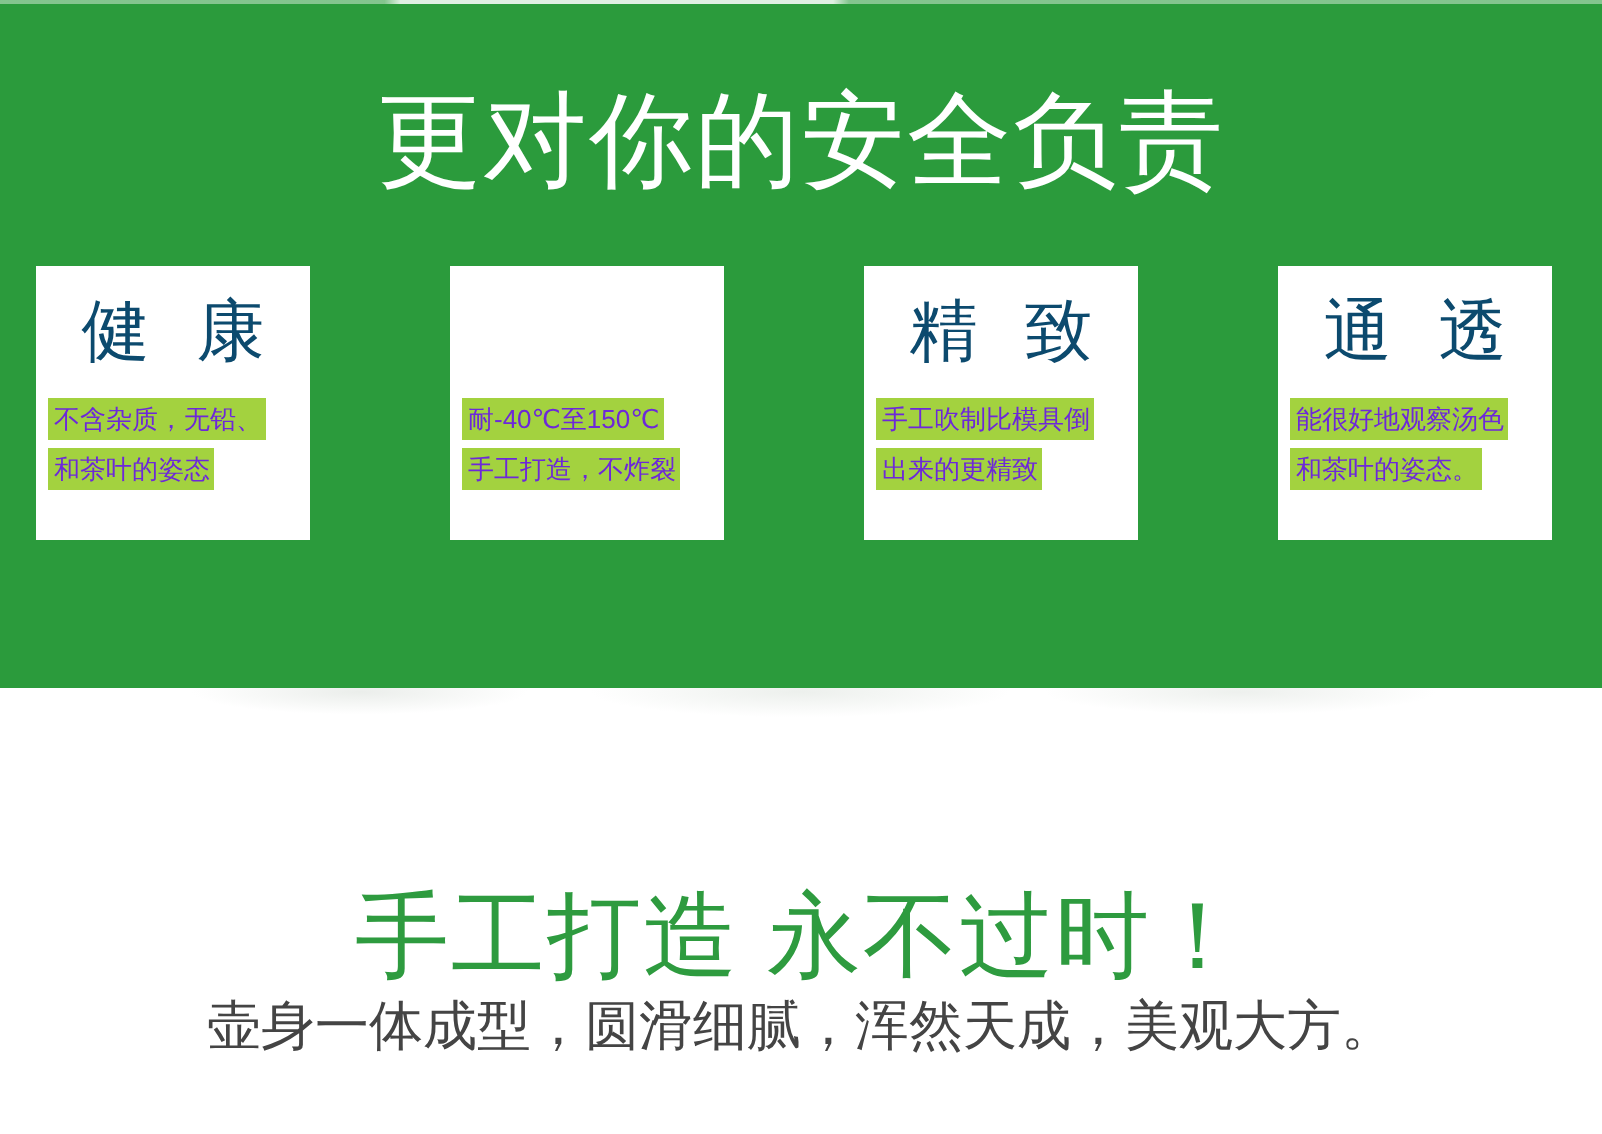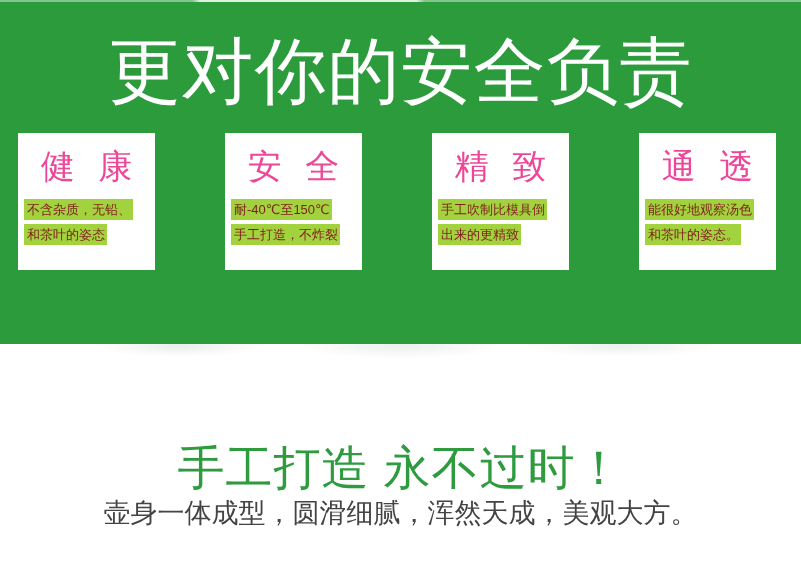--- a/index.html
+++ b/index.html
@@ -39,21 +39,21 @@
         rgba(255,255,255,0.42) 53%,
         rgba(255,255,255,0.42) 100%);
   }
   .hero-title {
     position: absolute;
     left: 0;
     top: 40px;
     width: 801px;
     text-align: center;
     color: #ffffff;
-    font-size: 72px;
+    font-size: 52px;
     line-height: 62px;
     font-weight: 400;
     letter-spacing: 1px;
     white-space: nowrap;
   }
 
   
   .cards {
     position: absolute;
     left: 18px;
@@ -72,36 +72,36 @@
     overflow: hidden;
   }
   .card-title {
     position: absolute;
     left: 0;
     top: 11px;
     width: 137px;
     text-align: center;
     font-size: 34px;
     line-height: 44px;
-    color: #ec4899;
+    color: #0c4a6e;
     letter-spacing: 7px;
     text-indent: 7px;
     white-space: nowrap;
     font-weight: 400;
   }
   .card-lines {
     position: absolute;
     left: 6px;
     top: 66px;
     width: 131px;
   }
   .card-line {
     display: table;
     background: #a3d23f;
-    color: #7f1d1d;
+    color: #6d28d9;
     font-size: 13px;
     line-height: 19px;
     padding: 1px 2px 1px 3px;
     margin-bottom: 4px;
     white-space: nowrap;
   }
 
   
   .reflection {
     position: absolute;
@@ -152,21 +152,20 @@
 
     <div class="card">
       <div class="card-title">健 康</div>
       <div class="card-lines">
         <div class="card-line">不含杂质，无铅、</div>
         <div class="card-line">和茶叶的姿态</div>
       </div>
     </div>
 
     <div class="card">
-      <div class="card-title">安 全</div>
       <div class="card-lines">
         <div class="card-line">耐-40℃至150℃</div>
         <div class="card-line">手工打造，不炸裂</div>
       </div>
     </div>
 
     <div class="card">
       <div class="card-title">精 致</div>
       <div class="card-lines">
         <div class="card-line">手工吹制比模具倒</div>

